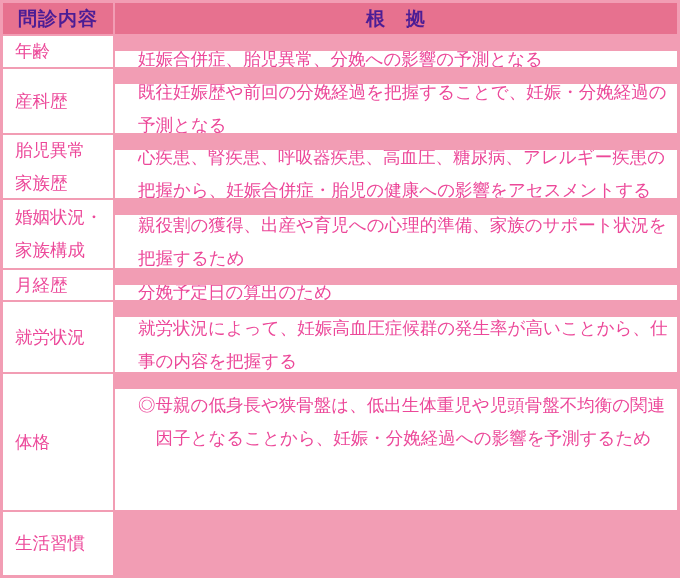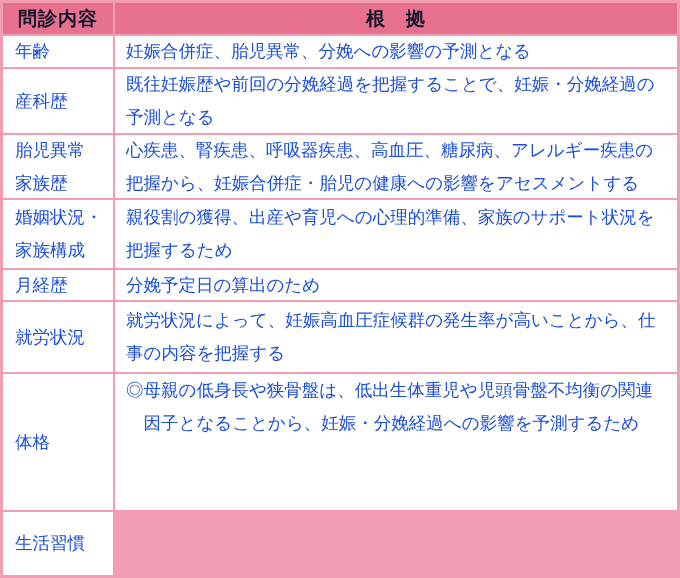--- a/index.html
+++ b/index.html
@@ -22,44 +22,45 @@
     grid-template-columns: 110px 1fr;
     grid-template-rows: 31px 31px 64px 63px 68px 30px 70px 136px 1fr;
     gap: 2px;
     background: #f29db4;          
     border: 3px solid #f29db4;    
     box-sizing: border-box;
   }
   .cell {
     background: #ffffff;
     overflow: hidden;
-    color: #1d4ed8;
+    color: #ec4899;
     font-size: 17.5px;
     line-height: 33px;
   }
   .header-cell {
     background: #e7718f;
-    color: #0f172a;
+    color: #4c1d95;
     font-weight: bold;
     font-size: 19px;
     display: flex;
     align-items: center;
     justify-content: center;
     letter-spacing: 1px;
   }
   .label-cell {
     display: flex;
     align-items: center;
     padding-left: 12px;
     white-space: pre-line;
   }
   .rationale-cell {
     display: flex;
     align-items: center;
-    padding: 0 8px 0 11px;
+    padding: 0 8px 0 23px;
+    margin-top: 15px;
   }
   .rationale-cell.multi {
     flex-direction: column;
     justify-content: space-between;
     align-items: stretch;
   }
   .hang {
     padding-left: 1em;
     text-indent: -1em;
   }

